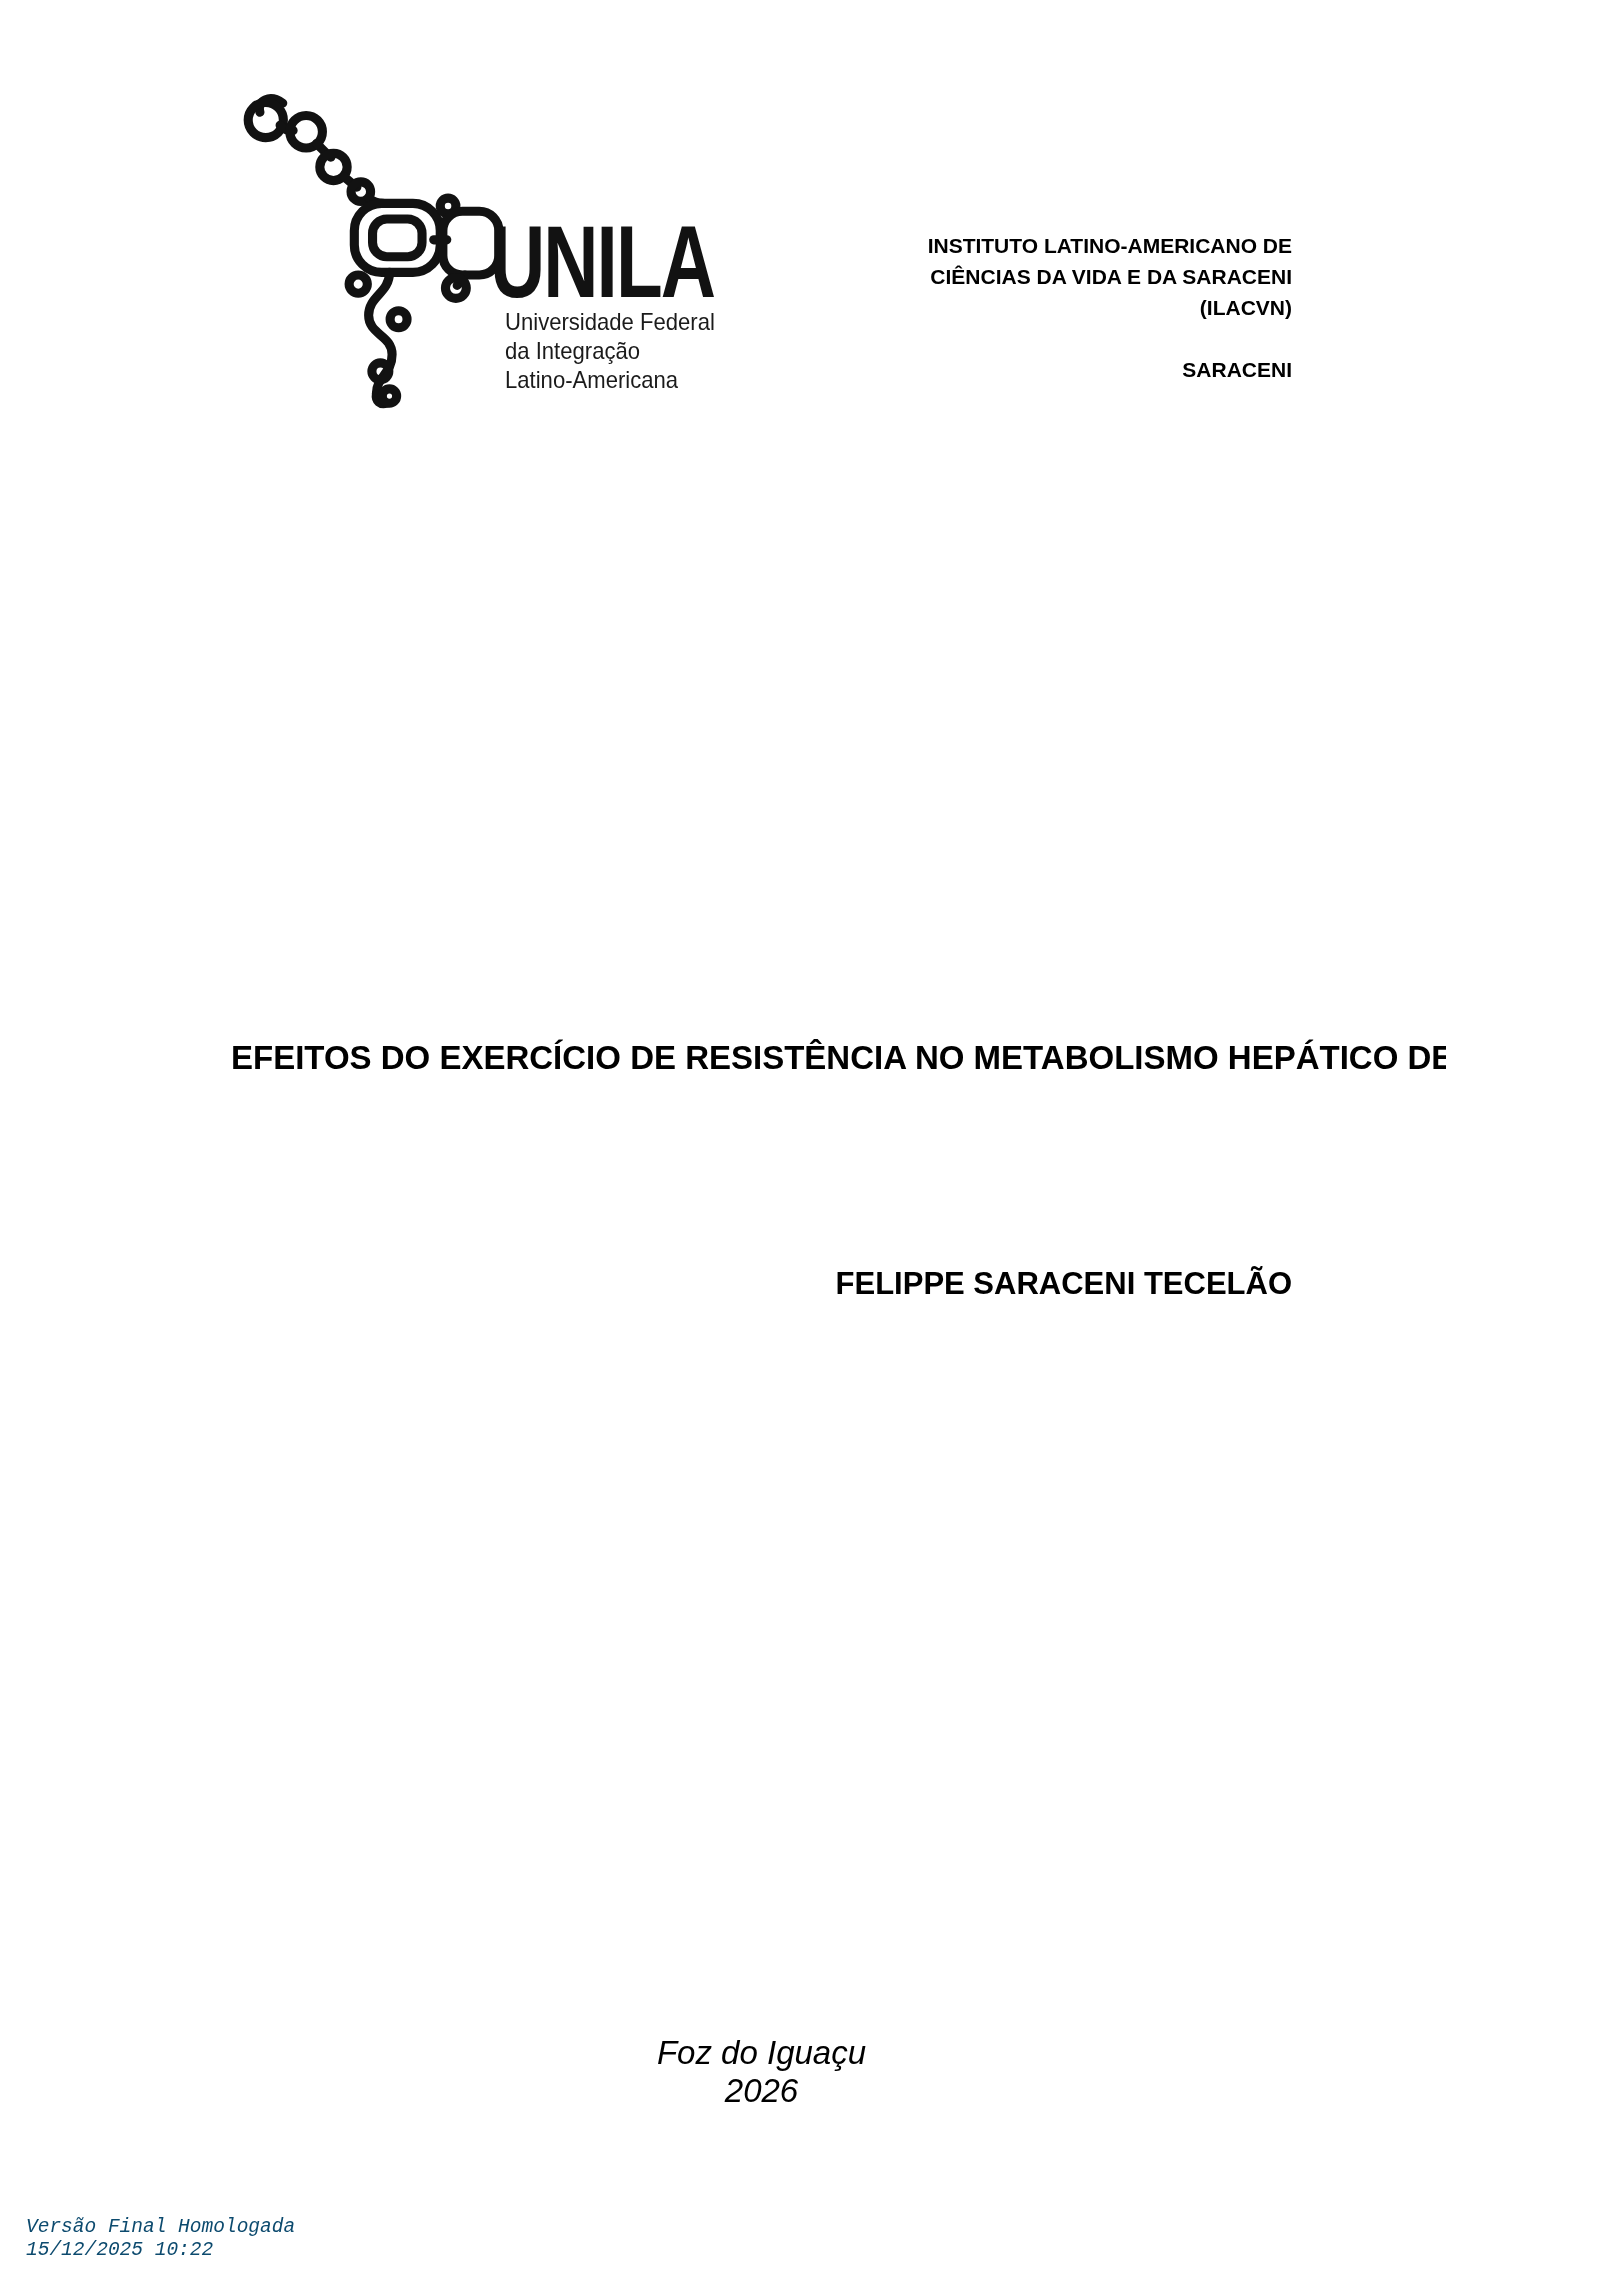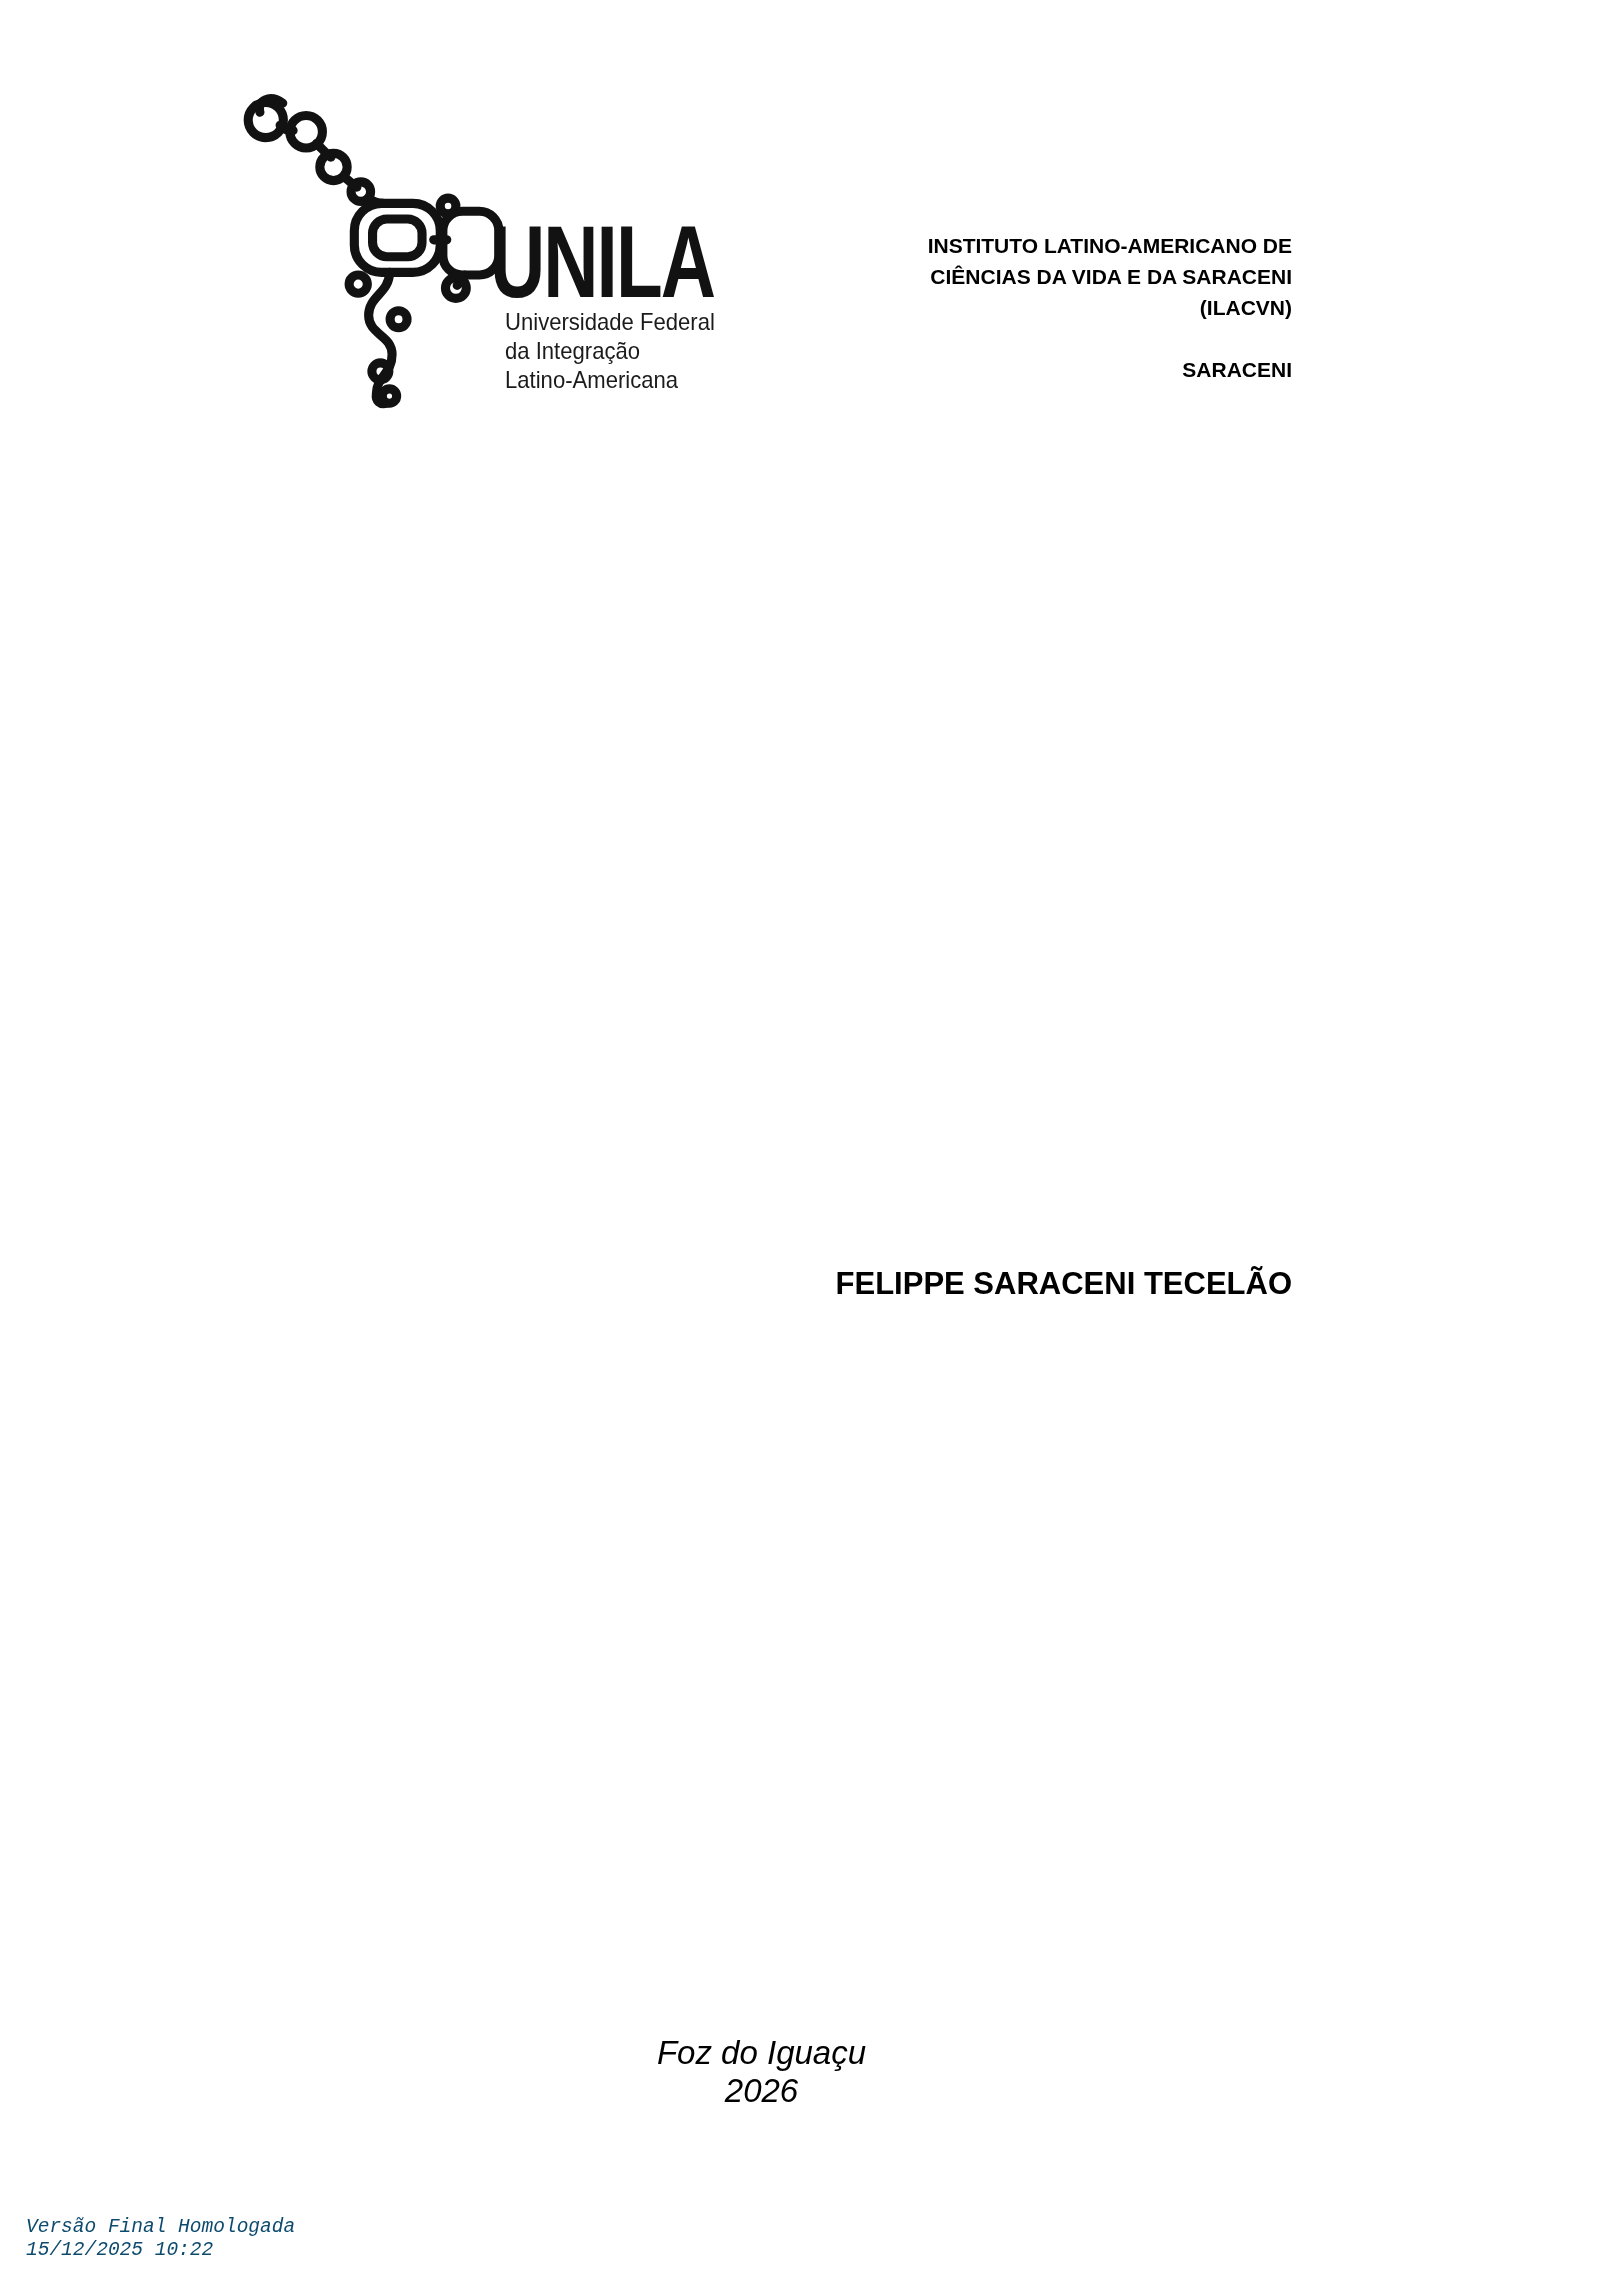--- a/index.html
+++ b/index.html
@@ -172,20 +172,21 @@
   </div>
 
   <div class="institute">
     <div>INSTITUTO LATINO-AMERICANO DE</div>
     <div>CIÊNCIAS DA VIDA E DA SARACENI</div>
     <div>(ILACVN)</div>
     <div class="course">SARACENI</div>
   </div>
 
   <h1 class="title">
+    <span>EFEITOS DO EXERCÍCIO DE RESISTÊNCIA NO METABOLISMO HEPÁTICO DE</span>
   </h1>
 
   <div class="author">FELIPPE SARACENI TECELÃO</div>
 
   <div class="place-year">
     <div>Foz do Iguaçu</div>
     <div>2026</div>
   </div>
 
   <div class="stamp">

